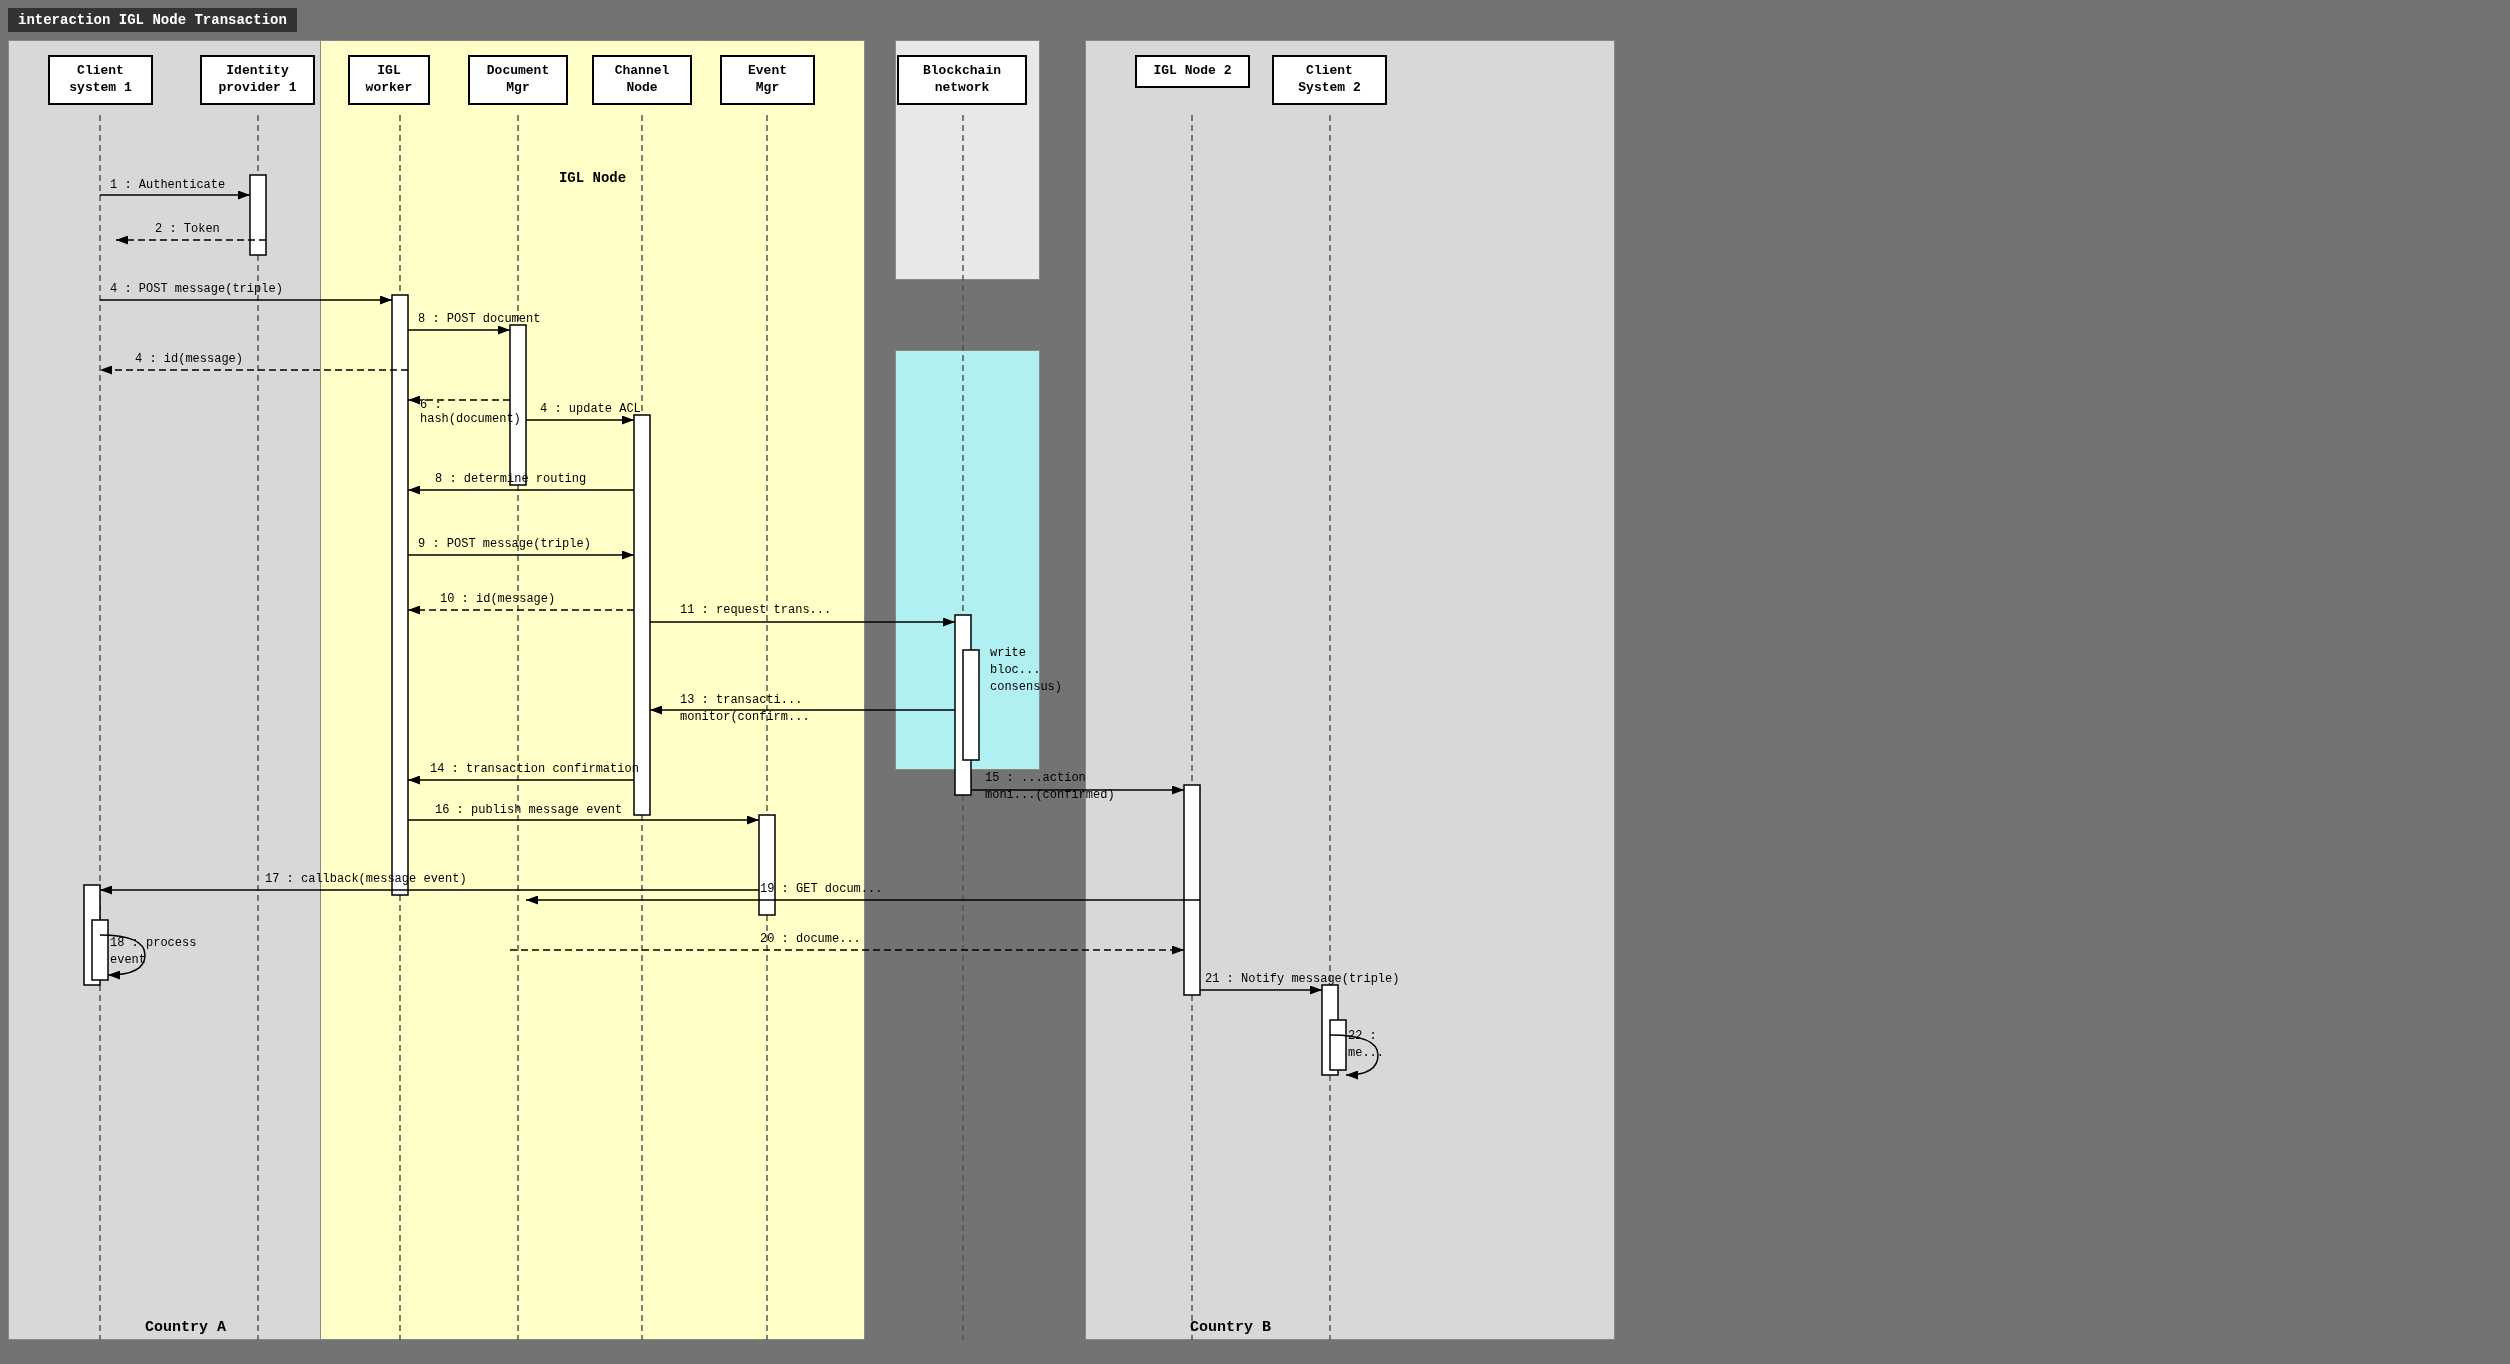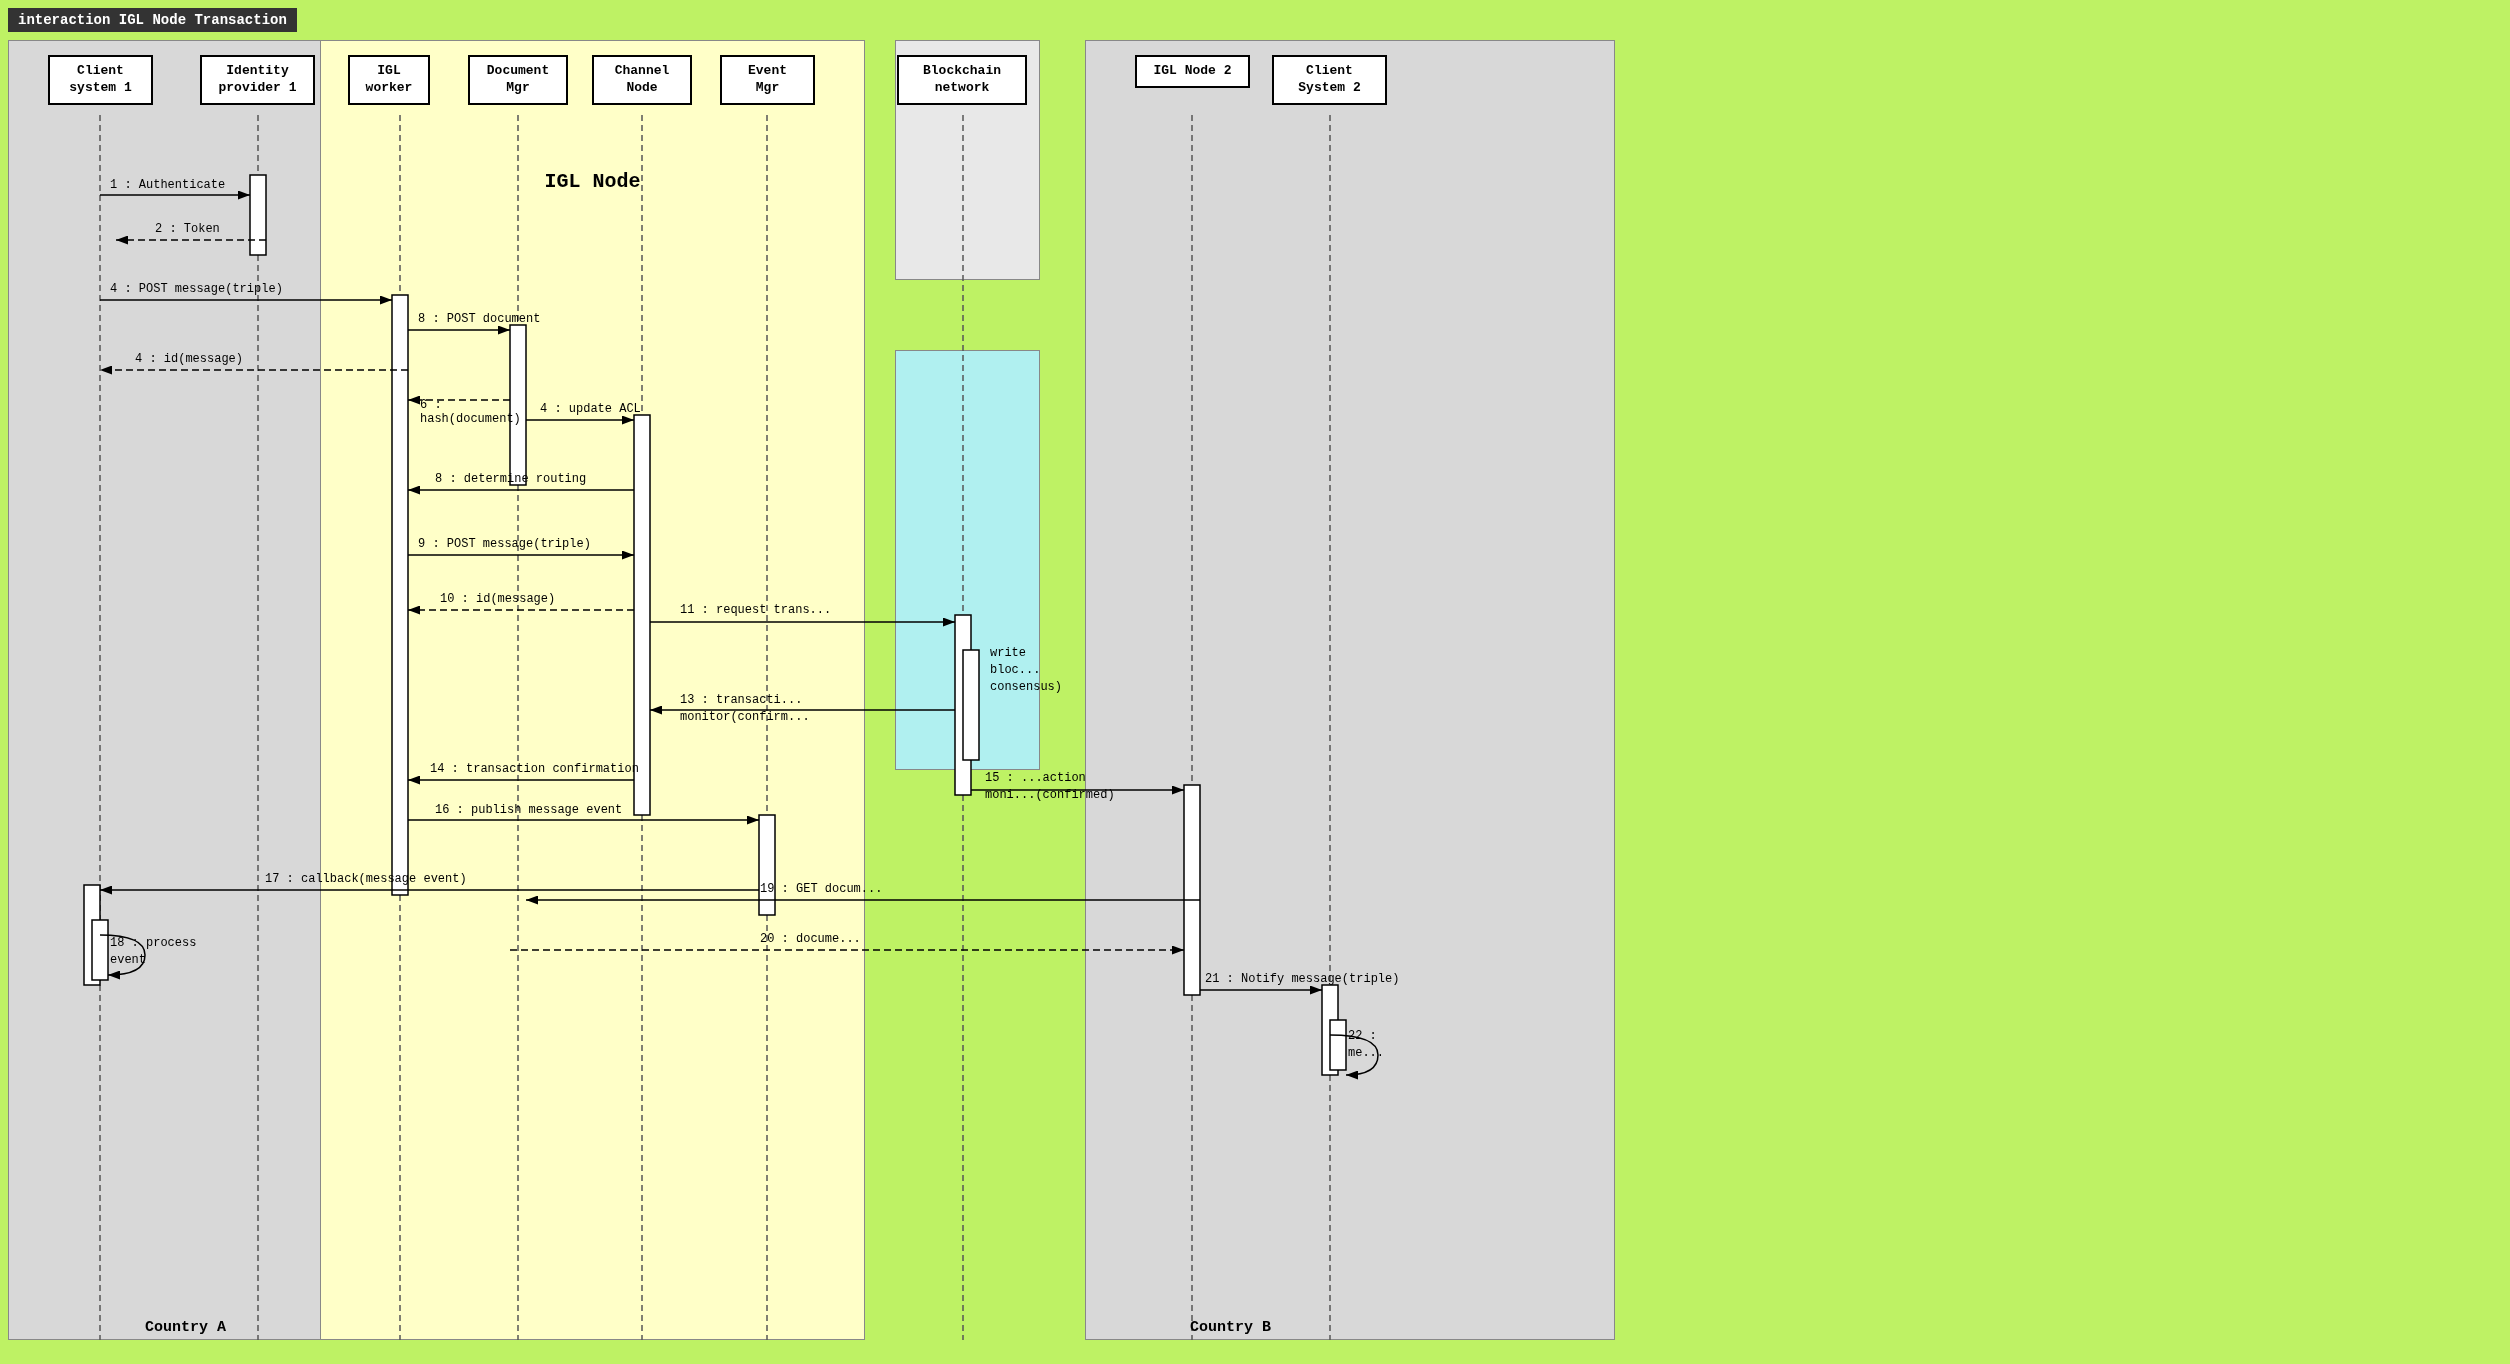--- a/index.html
+++ b/index.html
@@ -6,21 +6,21 @@
     body {
       background: #1a1a1a;
       font-family: 'Courier New', monospace;
       font-size: 13px;
       overflow: hidden;
     }
     .diagram-wrapper {
       width: 2510px;
       height: 1364px;
       position: relative;
-      background: #bef264;
+      background: #737373;
     }
     
     .title-bar {
       position: absolute;
       top: 8px;
       left: 8px;
       background: #333;
       color: #fff;
       padding: 4px 10px;
       font-size: 14px;
@@ -104,21 +104,21 @@
       white-space: nowrap;
     }
     .country-label {
       position: absolute;
       font-size: 15px;
       font-weight: bold;
       font-family: Liberation Mono, monospace;
     }
     .igl-node-label {
       position: absolute;
-      font-size: 20px;
+      font-size: 14px;
       font-weight: bold;
       text-align: center;
     }
   </style>
 </head>
 <body>
 
 <div class="diagram-wrapper">
 
   <div class="title-bar">

